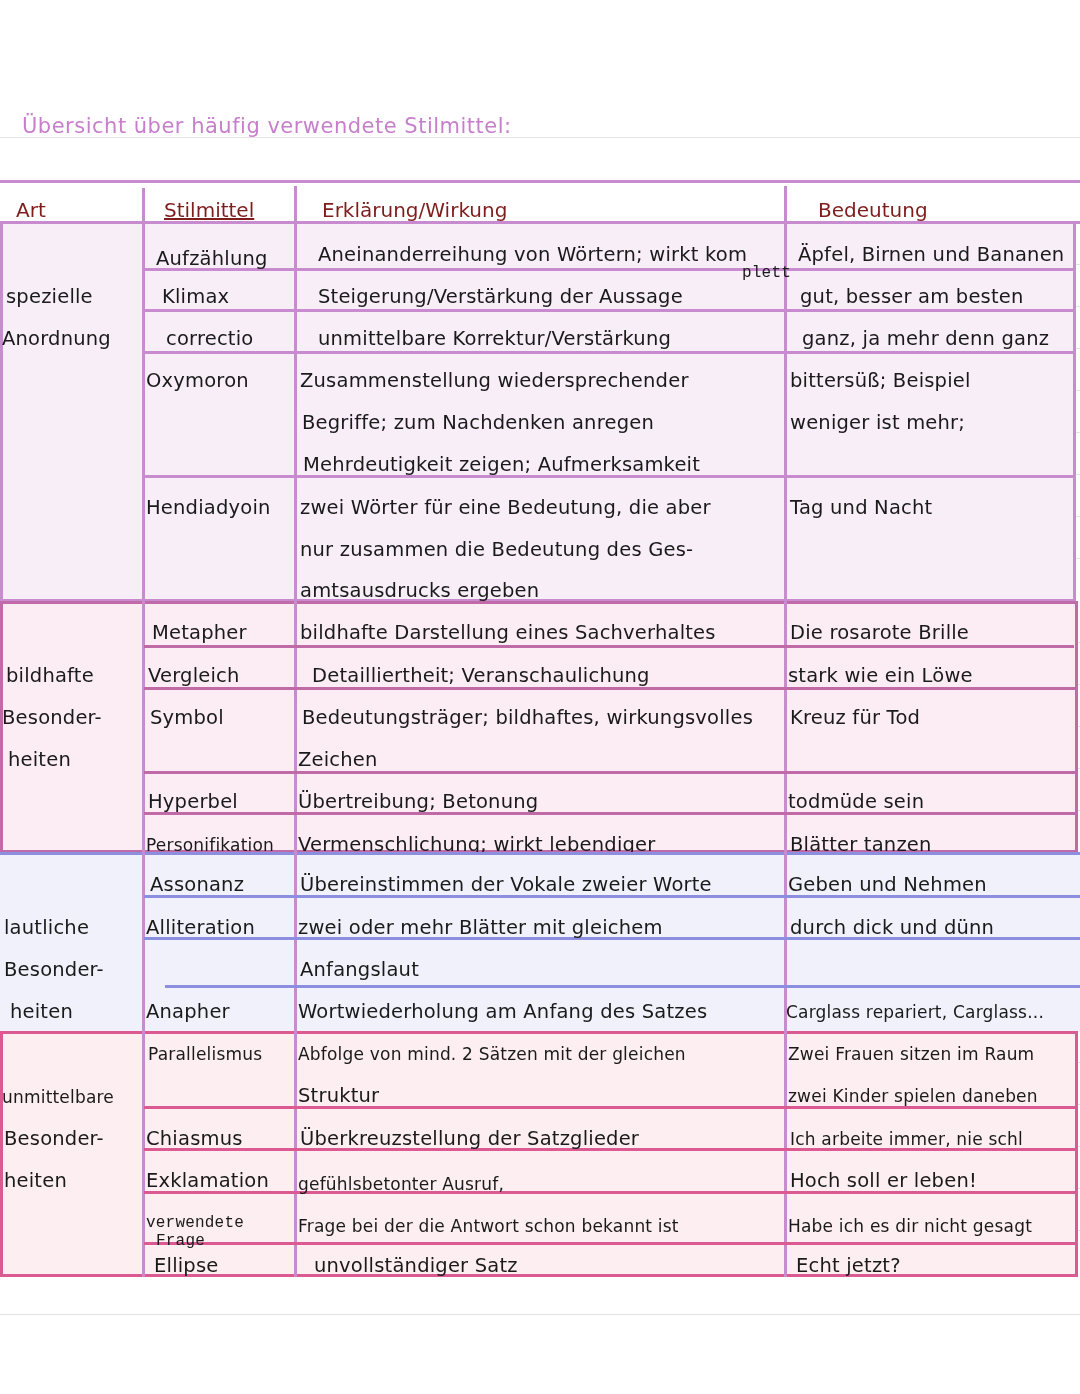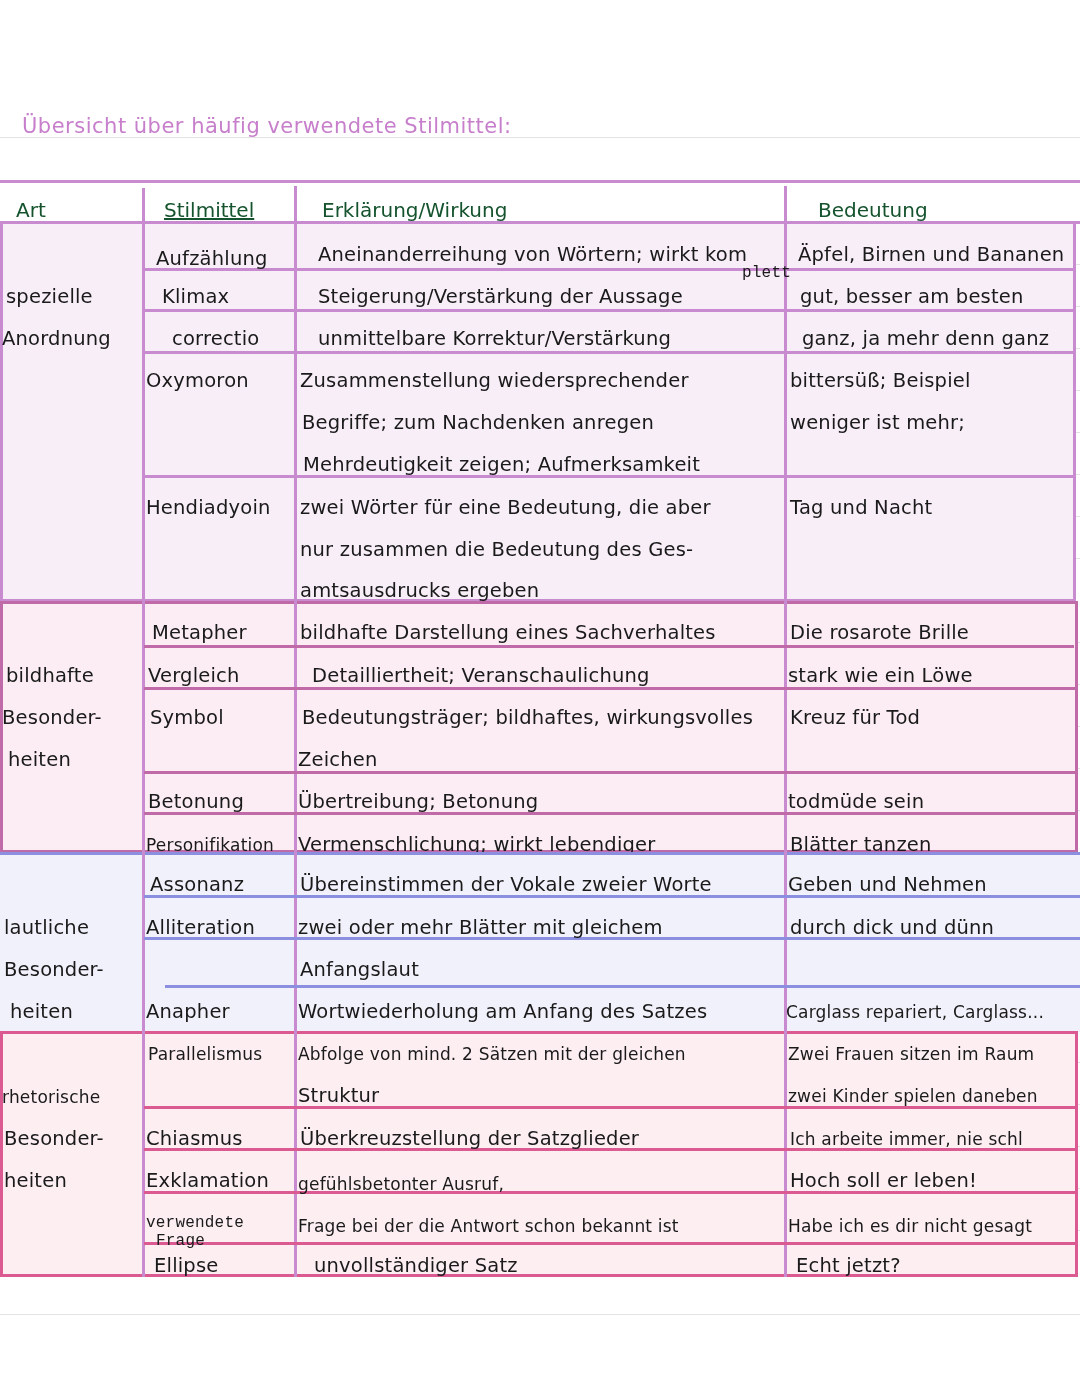--- a/index.html
+++ b/index.html
@@ -5,21 +5,21 @@
   html, body { margin: 0; padding: 0; }
   body {
     width: 1080px; height: 1394px; background: #ffffff; position: relative; overflow: hidden;
     font-family: "DejaVu Sans", sans-serif; color: #1a1a1a;
   }
   .ruled { position: absolute; left: 0; right: 0; height: 1px; background: #e3e3e3; }
   .title {
     position: absolute; left: 22px; top: 114px; font-size: 21px; color: #c77fcc; letter-spacing: 0.5px;
   }
   .topline { position: absolute; left: 0; width: 1080px; top: 180px; height: 3px; background: #c98bd0; }
-  .hdr { position: absolute; top: 198px; font-size: 20px; color: #14532d; }
+  .hdr { position: absolute; top: 198px; font-size: 20px; color: #7f1d1d; }
   .vline { position: absolute; width: 3px; }
   .hline { position: absolute; height: 3px; }
   .section { position: absolute; left: 0; width: 1078px; box-sizing: border-box; }
   .cell { position: absolute; font-size: 19.5px; line-height: 42px; white-space: nowrap; letter-spacing: 0.2px; }
   .small { font-size: 17px; }
   .tiny { font-size: 16px; line-height: 22px; font-family: Liberation Mono, monospace; }
 </style>
 </head>
 <body>
 
@@ -86,21 +86,21 @@
   <div class="cell" style="left:318px; top:234px">Aneinanderreihung von Wörtern; wirkt kom</div>
   <div class="cell tiny" style="left:742px; top:262px">plett</div>
   <div class="cell" style="left:798px; top:234px">Äpfel, Birnen und Bananen</div>
 </div>
 <div>
   <div class="cell" style="left:162px; top:276px">Klimax</div>
   <div class="cell" style="left:318px; top:276px">Steigerung/Verstärkung der Aussage</div>
   <div class="cell" style="left:800px; top:276px">gut, besser am besten</div>
 </div>
 <div>
-  <div class="cell" style="left:172px; top:318px">correctio</div>
+  <div class="cell" style="left:166px; top:318px">correctio</div>
   <div class="cell" style="left:318px; top:318px">unmittelbare Korrektur/Verstärkung</div>
   <div class="cell" style="left:802px; top:318px">ganz, ja mehr denn ganz</div>
 </div>
 <div>
   <div class="cell" style="left:146px; top:360px">Oxymoron</div>
   <div class="cell" style="left:300px; top:360px">Zusammenstellung wiedersprechender</div>
   <div class="cell" style="left:302px; top:402px">Begriffe; zum Nachdenken anregen</div>
   <div class="cell" style="left:303px; top:444px">Mehrdeutigkeit zeigen; Aufmerksamkeit</div>
   <div class="cell" style="left:790px; top:360px">bittersüß; Beispiel</div>
   <div class="cell" style="left:790px; top:402px">weniger ist mehr;</div>
@@ -139,21 +139,21 @@
   <div class="cell" style="left:312px; top:655px">Detailliertheit; Veranschaulichung</div>
   <div class="cell" style="left:788px; top:655px">stark wie ein Löwe</div>
 </div>
 <div>
   <div class="cell" style="left:150px; top:697px">Symbol</div>
   <div class="cell" style="left:302px; top:697px">Bedeutungsträger; bildhaftes, wirkungsvolles</div>
   <div class="cell" style="left:298px; top:739px">Zeichen</div>
   <div class="cell" style="left:790px; top:697px">Kreuz für Tod</div>
 </div>
 <div>
-  <div class="cell" style="left:148px; top:781px">Betonung</div>
+  <div class="cell" style="left:148px; top:781px">Hyperbel</div>
   <div class="cell" style="left:298px; top:781px">Übertreibung; Betonung</div>
   <div class="cell" style="left:788px; top:781px">todmüde sein</div>
 </div>
 <div>
   <div class="cell small" style="left:146px; top:824px">Personifikation</div>
   <div class="cell" style="left:298px; top:824px">Vermenschlichung; wirkt lebendiger</div>
   <div class="cell" style="left:790px; top:824px">Blätter tanzen</div>
 </div>
 
 <div class="section" style="top:852px; height:180px; background:#f1f1fb; border-top:3px solid #8c8fe0; width:1080px;">
@@ -193,21 +193,21 @@
 <div>
   <div class="vline" style="left:142px; top:1031px; height:246px; background:#c98bd0"></div>
   <div class="vline" style="left:294px; top:1031px; height:246px; background:#c98bd0"></div>
   <div class="vline" style="left:784px; top:1031px; height:246px; background:#c98bd0"></div>
   <div class="hline" style="left:144px; width:932px; top:1106px; background:#db5a92"></div>
   <div class="hline" style="left:144px; width:932px; top:1148px; background:#db5a92"></div>
   <div class="hline" style="left:144px; width:932px; top:1191px; background:#db5a92"></div>
   <div class="hline" style="left:144px; width:932px; top:1242px; background:#db5a92"></div>
 </div>
 <div>
-  <div class="cell small" style="left:2px; top:1076px">rhetorische</div>
+  <div class="cell small" style="left:2px; top:1076px">unmittelbare</div>
   <div class="cell" style="left:4px; top:1118px">Besonder-</div>
   <div class="cell" style="left:4px; top:1160px">heiten</div>
 </div>
 <div>
   <div class="cell small" style="left:148px; top:1033px">Parallelismus</div>
   <div class="cell small" style="left:298px; top:1033px">Abfolge von mind. 2 Sätzen mit der gleichen</div>
   <div class="cell" style="left:298px; top:1075px">Struktur</div>
   <div class="cell small" style="left:788px; top:1033px">Zwei Frauen sitzen im Raum</div>
   <div class="cell small" style="left:788px; top:1075px">zwei Kinder spielen daneben</div>
 </div>

